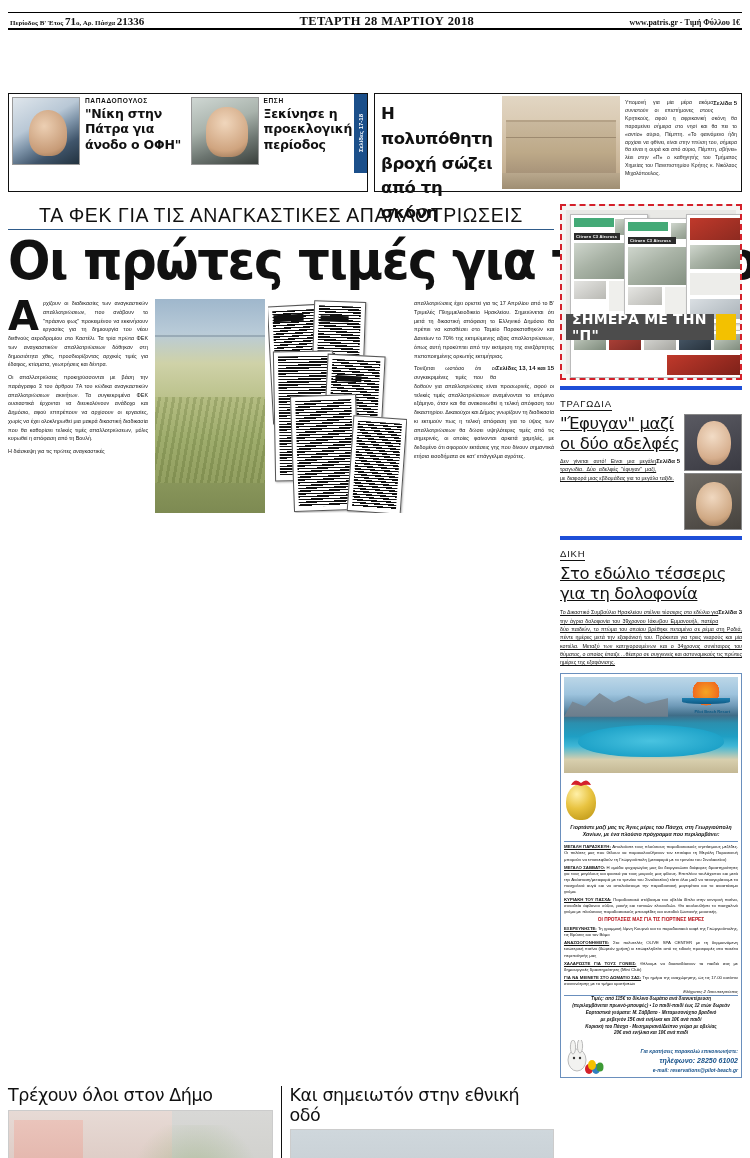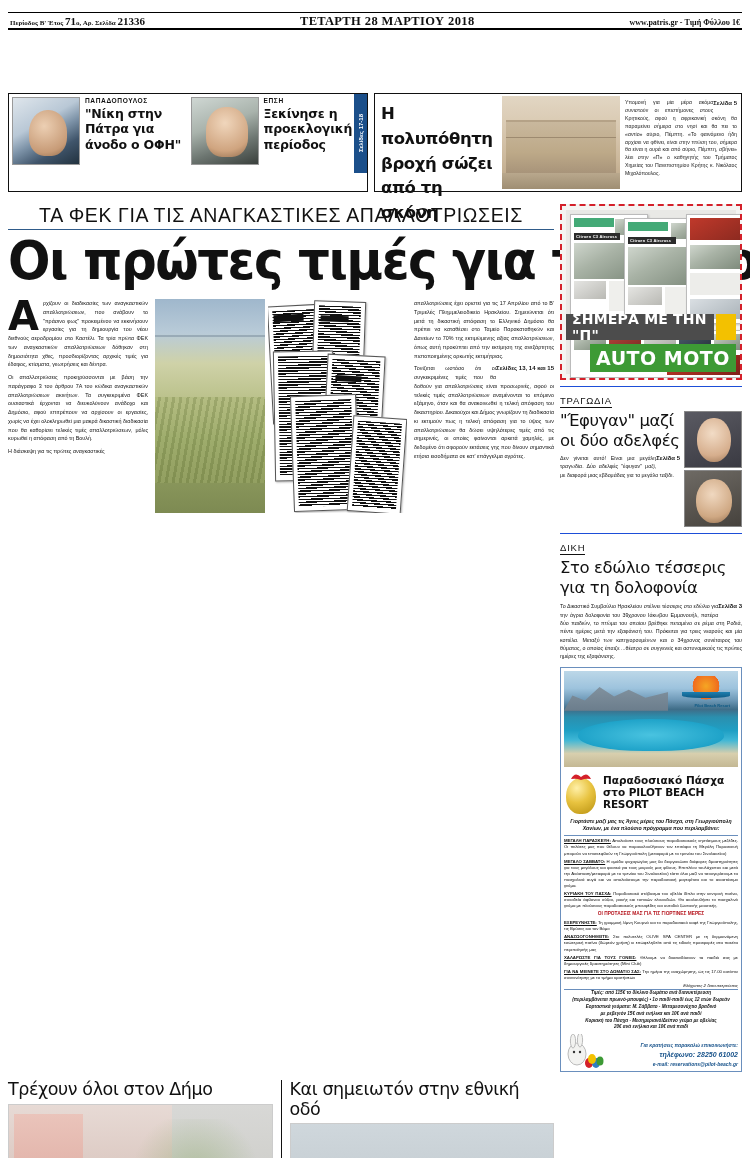--- a/index.html
+++ b/index.html
@@ -196,21 +196,21 @@
     font-family: "DejaVu Sans", sans-serif;
   }
   .auto-band-y { position:absolute; right:4px; top:108px; width:20px; height:26px; background:#f3c100; }
   .auto-band2 {
     position: absolute; left: 28px; right: 4px; top: 138px; height: 28px;
     background: #3d9a35; color: #fff; font-weight: bold; font-size: 19px;
     display: flex; align-items: center; justify-content: center; letter-spacing: .5px;
     font-family: "DejaVu Sans", sans-serif;
   }
 
-  .rail-sec { border-top: 1px solid #1d4ed8; padding-top: 3px; }
+  .rail-sec { border-top: 4px solid #1d4ed8; padding-top: 3px; text-decoration: underline; }
   .kicker-u {
     font-size: 9.5px; letter-spacing: .8px; display: inline-block;
     border-bottom: 1px solid #111; padding-bottom: 1px; margin-bottom: 3px;
   }
   .rail-head {
     font-size: 16.5px; line-height: 1.22; font-family: "DejaVu Sans", sans-serif;
     letter-spacing: -0.4px;
   }
   .trag-row { display: flex; gap: 4px; }
   .trag-left { flex: 1; }
@@ -322,21 +322,21 @@
 </head>
 <body>
 
 <div class="page">
 
   <div class="masthead">
     <div class="mast-info">
       <div class="mast-left">
         <span>Περίοδος Β' Έτος</span>
         <span class="big">71</span><span>ο,</span>
-        <span>Αρ. Σελίδα</span>
+        <span>Αρ. Πάσχα</span>
         <span class="big">21336</span>
       </div>
       <div class="mast-center">ΤΕΤΑΡΤΗ 28 ΜΑΡΤΙΟΥ 2018</div>
       <div class="mast-right">www.patris.gr - Τιμή Φύλλου 1€</div>
     </div>
   </div>
 
   <div class="top-strip">
 
     <div class="sports-box">
@@ -456,21 +456,20 @@
             <div class="carimg" style="left:3px;top:3px;width:32px;height:16px;"></div>
             <div class="carimg" style="left:38px;top:3px;width:32px;height:16px;background:linear-gradient(150deg,#b2433a,#7d2b24);"></div>
             <div class="carimg" style="left:73px;top:3px;width:32px;height:16px;background:linear-gradient(150deg,#dcdcd8,#a5a5a0);"></div>
             <div class="carimg" style="left:108px;top:3px;width:32px;height:16px;background:linear-gradient(150deg,#4a5a6a,#27323c);"></div>
             <div class="carimg" style="left:143px;top:3px;width:28px;height:16px;"></div>
             <div class="carimg" style="left:96px;top:24px;width:74px;height:20px;background:linear-gradient(150deg,#c0392b,#7d2119);"></div>
           </div>
         </div>
         <div class="auto-band1">ΣΗΜΕΡΑ ΜΕ ΤΗΝ "Π"</div>
         <div class="auto-band-y"></div>
-        <div class="auto-band2">AUTO MOTO</div>
       </div>
 
       <div class="rail-sec">
         <div class="kicker-u">ΤΡΑΓΩΔΙΑ</div>
         <div class="trag-row">
           <div class="trag-left">
             <div class="rail-head">"Έφυγαν" μαζί οι δύο αδελφές</div>
             <div class="trag-text">
               <span class="pg">Σελίδα 5</span>
               <span>Δεν γίνεται αυτό! Είναι μια μεγάλη τραγωδία. Δύο αδελφές "έφυγαν" μαζί, με διαφορά μιας εβδομάδας για το μεγάλο ταξίδι.</span>
@@ -498,24 +497,20 @@
           <div class="pool"></div>
           <div class="logo"></div>
           <div class="pilot-logo-txt">Pilot Beach Resort</div>
         </div>
         <div class="pilot-title-row">
           <div class="pilot-egg">
             <div class="e"></div>
             <svg class="bow" viewBox="0 0 22 12">
                 <path d="M1 8 Q5 0 11 6 Q17 0 21 8 Q16 7 11 9 Q6 7 1 8Z" fill="#d4202a"></path>
               </svg>
-          </div>
-          <div>
-            <div class="pilot-t1">Παραδοσιακό Πάσχα</div>
-            <div class="pilot-t2"><span>στο </span><b>PILOT BEACH RESORT</b></div>
           </div>
         </div>
         <div class="pilot-lead">Γιορτάστε μαζί μας τις Άγιες μέρες του Πάσχα, στη Γεωργιούπολη Χανίων, με ένα πλούσιο πρόγραμμα που περιλαμβάνει:</div>
         <div class="pilot-body">
           <p><u>ΜΕΓΑΛΗ ΠΑΡΑΣΚΕΥΗ:</u> <span>Απολαύστε τους πλούσιους παραδοσιακούς νηστίσιμους μεζέδες. Οι πελάτες μας που θέλουν να παρακολουθήσουν τον επιτάφιο τη Μεγάλη Παρασκευή μπορούν να επισκεφθούν τη Γεωργιούπολη (μεταφορά με το τρενάκι του Σινολακείου)</span></p>
           <p><u>ΜΕΓΑΛΟ ΣΑΒΒΑΤΟ:</u> <span>Η ομάδα ψυχαγωγίας μας θα διοργανώσει διάφορες δραστηριότητες για τους μεγάλους και φυσικά για τους μικρούς μας φίλους. Επιπλέον τουλάχιστον και μετά την Ανάσταση/μεταφορά με το τρενάκι του Σινολακείου) είστε όλοι μαζί να τσουγκρίσουμε τα πασχαλινά αυγά και να απολαύσουμε την παραδοσιακή μαγειρίτσα και το αναστάσιμο γεύμα.</span></p>
           <p><u>ΚΥΡΙΑΚΗ ΤΟΥ ΠΑΣΧΑ:</u> <span>Παραδοσιακό στόβασμα του οβελία δίπλα στην κεντρική πισίνα, συνοδεία άφθονου ούζου, ρακής και τοπικών ελικουδιών. Θα ακολουθήσει το πασχαλινό γεύμα με πλούσιους παραδοσιακούς μπουφέδες και αυτοδιά ζωντανής μουσικής.</span></p>
           <div class="pilot-center">ΟΙ ΠΡΟΤΑΣΕΙΣ ΜΑΣ ΓΙΑ ΤΙΣ ΓΙΟΡΤΙΝΕΣ ΜΕΡΕΣ</div>
           <p><u>ΕΞΕΡΕΥΝΗΣΤΕ:</u> <span>Τη γραμμική λίμνη Κουρνά και το παραδοσιακό καφέ της Γεωργιούπολης, τις Βρύσες και τον Βάμο</span></p>
           <p><u>ΑΝΑΖΩΟΓΟΝΗΘΕΙΤΕ:</u> <span>Στο πολυτελές OLIVE SPA CENTER με τη θερμαινόμενη εσωτερική πισίνα (δωρεάν χρήση) κι επωφεληθείτε από τις ειδικές προσφορές στα πακέτα περιποίησής μας</span></p>

